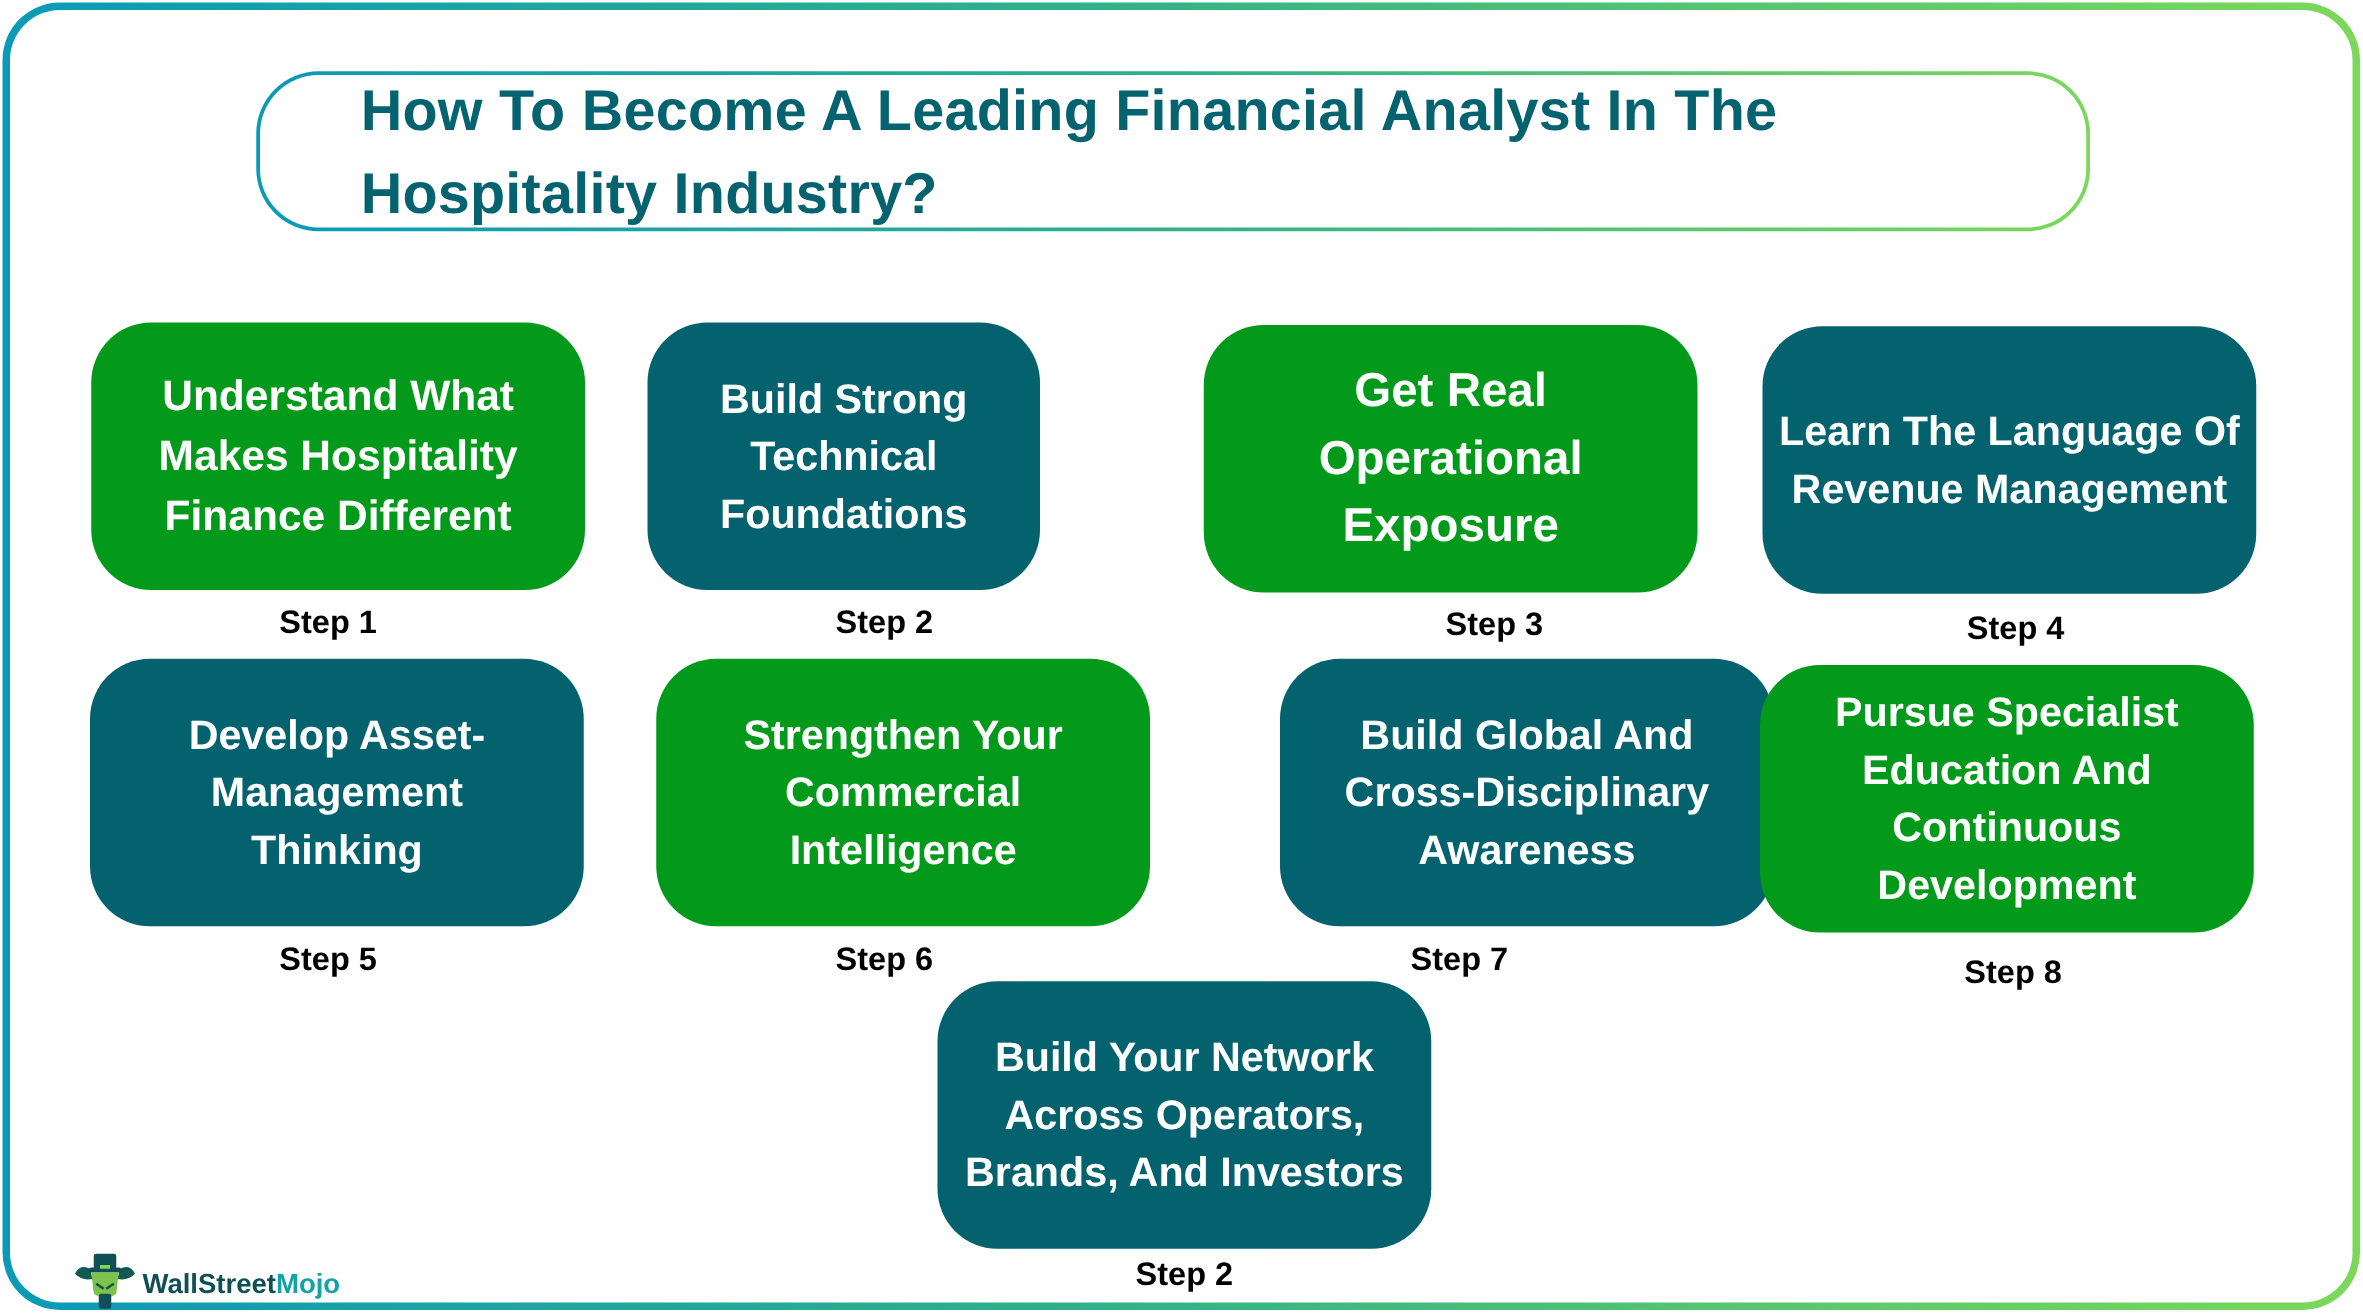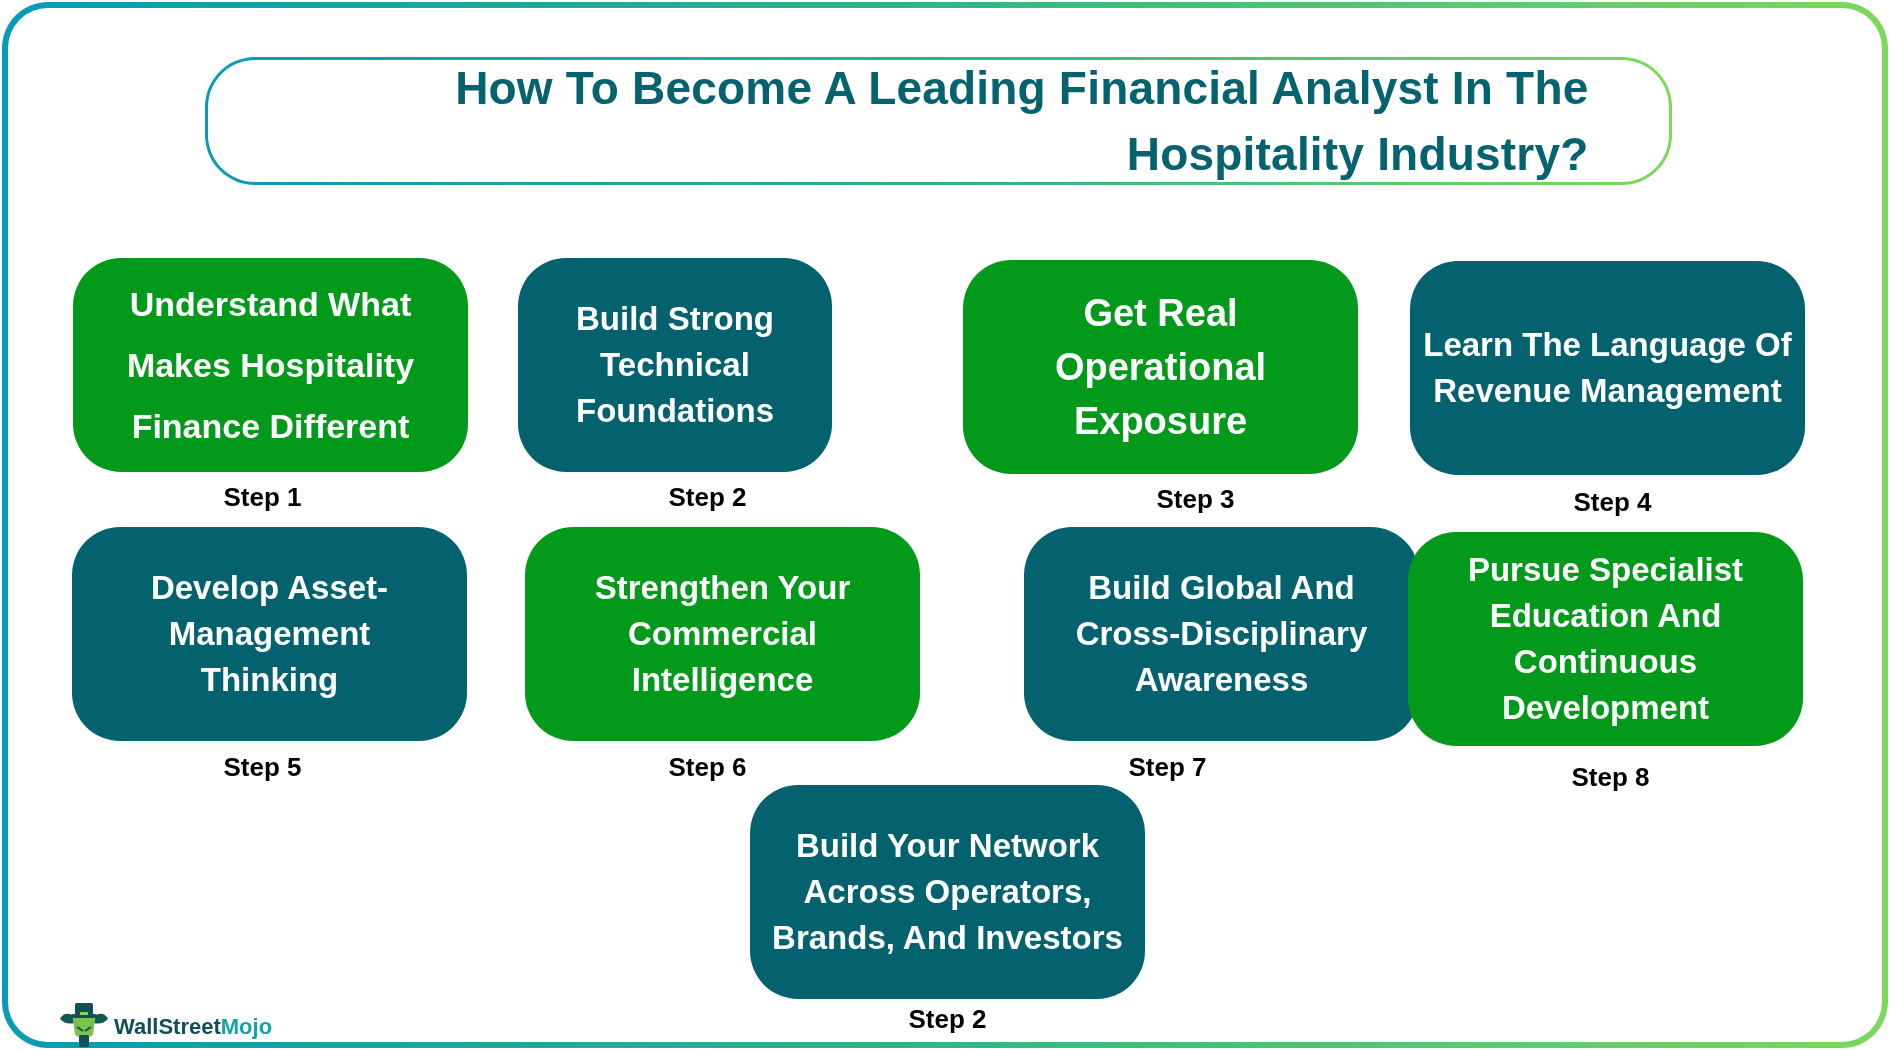--- a/index.html
+++ b/index.html
@@ -17,21 +17,21 @@
     }
 
     .title-box {
       position: absolute; left: 205px; top: 57px; width: 1467px; height: 128px;
       border-radius: 50px;
       background: linear-gradient(90deg, #0a9ab7 0%, #2fb08a 50%, #7bd85a 100%);
     }
     .title-inner {
       position: absolute; left: 3px; top: 3px; right: 3px; bottom: 3px;
       border-radius: 47px; background: #ffffff;
-      display: flex; align-items: center; justify-content: center; text-align: right;
+      display: flex; align-items: center; justify-content: center; text-align: left;
     }
     .title-text {
       color: #05626f; font-weight: bold; font-size: 46px; line-height: 66px;
       width: 1300px; letter-spacing: 0.2px;
     }
 
     .step-box {
       position: absolute; width: 395px; height: 214px; border-radius: 48px;
       display: flex; align-items: center; justify-content: center; text-align: center;
       box-sizing: border-box; padding: 0 18px;
@@ -58,21 +58,21 @@
 <div class="frame">
   <div class="frame-inner"></div>
 </div>
 
 <div class="title-box">
   <div class="title-inner">
     <div class="title-text">How To Become A Leading Financial Analyst In The Hospitality Industry?</div>
   </div>
 </div>
 
-<div class="step-box green" style="left:73px; top:258px; font-size:34px; line-height:61px;">
+<div class="step-box green" style="left:73px; top:258px; font-size:34px; line-height:48px;">
   <span>Understand What Makes Hospitality Finance Different</span>
 </div>
 <div class="step-label" style="left:65px; top:482px;">Step 1</div>
 
 <div class="step-box teal" style="left:518px; top:258px; width:314px; padding:0 70px;">
   <span>Build Strong Technical Foundations</span>
 </div>
 <div class="step-label" style="left:510px; top:482px;">Step 2</div>
 
 <div class="step-box green" style="left:963px; top:260px; font-size:38px; line-height:54px; padding:0 80px;">

